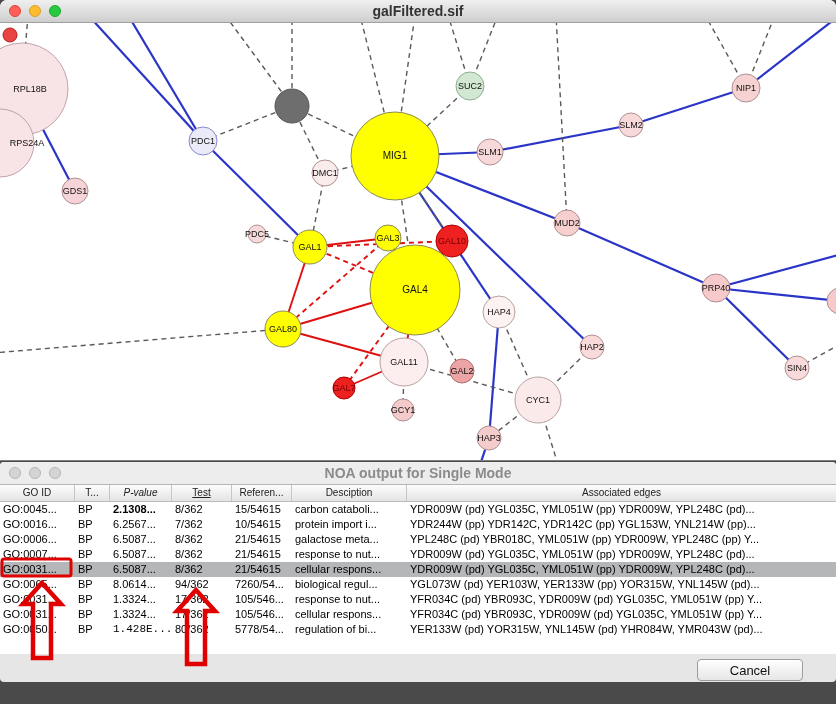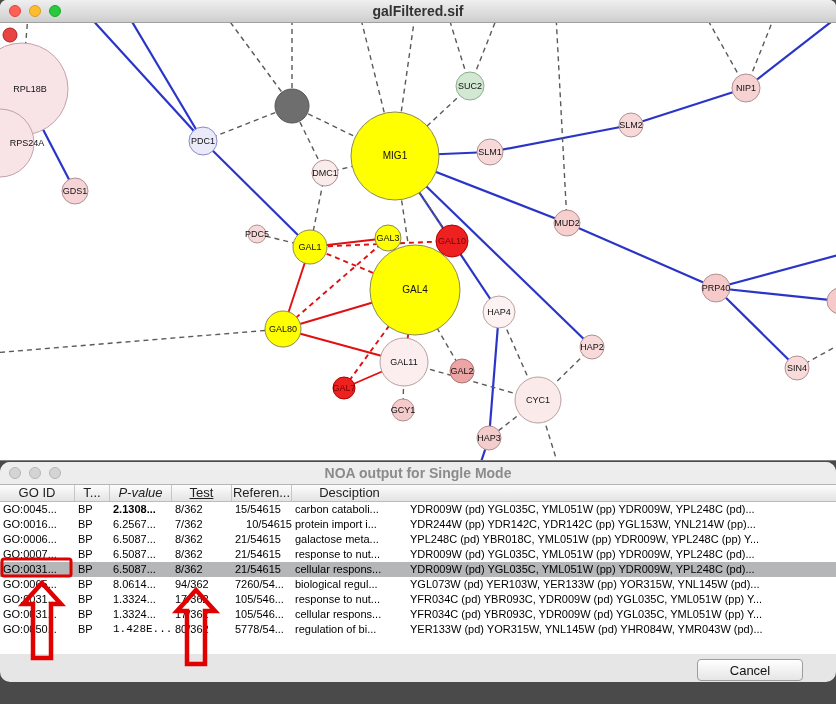--- a/index.html
+++ b/index.html
@@ -1,38 +1,38 @@
 <!DOCTYPE html>
 <html><head>
 <meta charset="utf-8">
 <style>
   html,body{margin:0;padding:0;background:#4a4a4a;font-family:"Liberation Sans",sans-serif;}
   .stage{position:relative;width:836px;height:704px;background:#4a4a4a;overflow:hidden;}
 
   .window{position:absolute;left:0;width:836px;box-sizing:border-box;}
   .top-window{top:0;height:461px;background:#fff;border-radius:7px 7px 0 0;overflow:hidden;border-bottom:1px solid #808080;}
-  .bottom-window{top:462px;height:220px;background:#e6e6e6;border-radius:10px;overflow:hidden;}
+  .bottom-window{top:462px;height:220px;background:#e6e6e6;border-radius:4px;overflow:hidden;}
 
   .titlebar{position:relative;height:22px;background:linear-gradient(#efefef,#d9d9d9 70%,#cdcdcd);border-bottom:1px solid #a0a0a0;display:flex;align-items:center;justify-content:center;}
   .titlebar.inactive{background:#ededed;border-bottom:1px solid #b5b5b5;}
   .titlebar .title{font-size:14px;font-weight:600;color:#333;text-align:center;}
   .titlebar.inactive .title{color:#8b8b8b;font-weight:600;}
   .lights{position:absolute;left:9px;top:5px;display:flex;gap:8px;}
   .light{width:12px;height:12px;border-radius:50%;box-sizing:border-box;}
   .light.red{background:#ff5f57;border:1px solid #df443c;}
   .light.yellow{background:#febc2e;border:1px solid #d89e24;}
   .light.green{background:#28c840;border:1px solid #1aab29;}
   .light.gray{background:#d4d4d4;border:1px solid #b6b6b6;}
 
   .graph-area{position:absolute;top:23px;left:0;right:0;bottom:0;background:#ffffff;}
   .graph-area svg{display:block;width:836px;height:438px;}
   svg text{font-family:"Liberation Sans",sans-serif;}
 
   .table-header{display:flex;height:16px;background:linear-gradient(#fdfdfd,#e3e3e3);border-bottom:1px solid #bcbcbc;}
-  .th{font-size:13px;color:#222;text-align:center;line-height:16px;border-right:1px solid #c6c6c6;box-sizing:border-box;overflow:hidden;white-space:nowrap;}
+  .th{font-size:10px;color:#222;text-align:center;line-height:16px;border-right:1px solid #c6c6c6;box-sizing:border-box;overflow:hidden;white-space:nowrap;}
   .th:last-child{border-right:none;}
   .table-body{background:#ffffff;height:152px;overflow:hidden;}
   .tr{display:flex;height:15px;}
   .tr.selected{background:#b4b6b8;}
   .td{font-size:11px;color:#000;line-height:15px;padding-left:3px;box-sizing:border-box;overflow:hidden;white-space:nowrap;}
 
   .btn{position:absolute;height:22px;border:1px solid #9d9d9d;border-radius:4px;background:linear-gradient(#ffffff,#f2f2f2 50%,#e6e6e6);font-size:13px;color:#111;text-align:center;line-height:20px;box-shadow:0 1px 0 rgba(255,255,255,.6) inset;}
   .btn.save{left:458px;top:197px;width:145px;}
   .btn.cancel{left:697px;top:197px;width:106px;}
 
@@ -182,37 +182,38 @@
       </div>
       <span class="title">NOA output for Single Mode</span>
     </div>
     <div class="table-header" id="table-header">
         <div class="th" style="width: 75px;">GO ID</div>
         <div class="th" style="width: 35px;">T...</div>
         <div class="th" style="width: 62px; font-style: italic;">P-value</div>
         <div class="th" style="width: 60px; text-decoration: underline;">Test</div>
         <div class="th" style="width: 60px;">Referen...</div>
         <div class="th" style="width: 115px;">Desciption</div>
+        <div class="th" style="width: 429px;">Associated edges</div>
       </div>
     <div class="table-body" id="table-body">
         <div class="tr">
           <div class="td" style="width: 75px;">GO:0045...</div>
           <div class="td" style="width: 35px;">BP</div>
           <div class="td" style="width: 62px; font-weight: bold;">2.1308...</div>
           <div class="td" style="width: 60px;">8/362</div>
           <div class="td" style="width: 60px;">15/54615</div>
           <div class="td" style="width: 115px;">carbon cataboli...</div>
           <div class="td" style="width: 429px;">YDR009W (pd) YGL035C, YML051W (pp) YDR009W, YPL248C (pd)...</div>
         </div>
         <div class="tr">
           <div class="td" style="width: 75px;">GO:0016...</div>
           <div class="td" style="width: 35px;">BP</div>
           <div class="td" style="width: 62px;">6.2567...</div>
           <div class="td" style="width: 60px;">7/362</div>
-          <div class="td" style="width: 60px; text-align: right;">10/54615</div>
+          <div class="td" style="width: 60px;">10/54615</div>
           <div class="td" style="width: 115px;">protein import i...</div>
           <div class="td" style="width: 429px;">YDR244W (pp) YDR142C, YDR142C (pp) YGL153W, YNL214W (pp)...</div>
         </div>
         <div class="tr">
           <div class="td" style="width: 75px;">GO:0006...</div>
           <div class="td" style="width: 35px;">BP</div>
           <div class="td" style="width: 62px;">6.5087...</div>
           <div class="td" style="width: 60px;">8/362</div>
           <div class="td" style="width: 60px;">21/54615</div>
           <div class="td" style="width: 115px;">galactose meta...</div>

